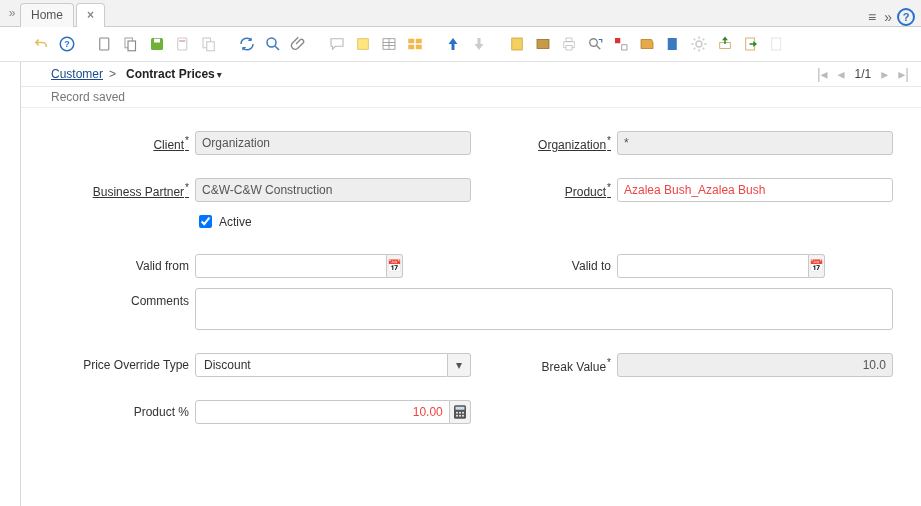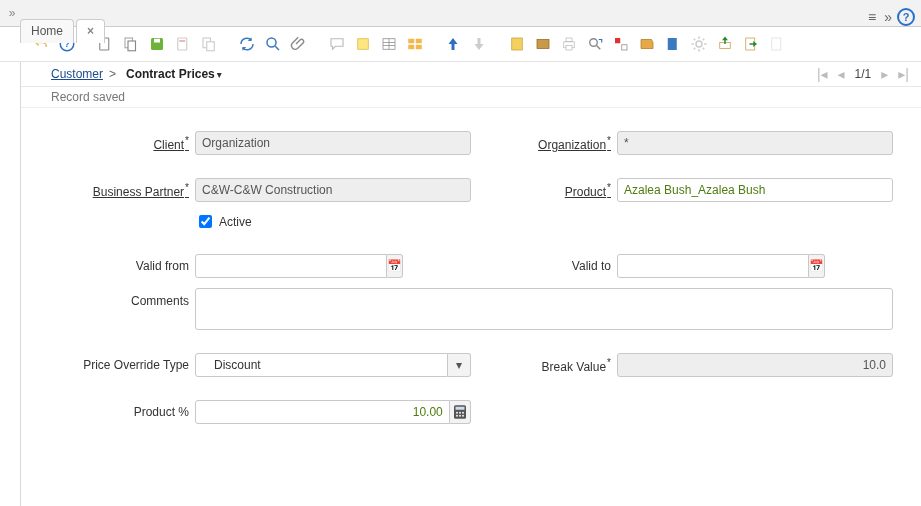--- a/index.html
+++ b/index.html
@@ -44,21 +44,21 @@
     padding: 4px 10px 5px 10px;
     margin-right: 2px;
     border-radius: 4px 4px 0 0;
     display: flex;
     align-items: center;
     gap: 6px;
     cursor: pointer;
     font-size: 12px;
     color: #333;
     position: relative;
-    top: 17px;
+    top: 1px;
   }
   .tab.inactive {
     background: #f8f8f8;
     color: #555;
   }
   .tab .close {
     color: #888;
     font-weight: bold;
     font-size: 12px;
     cursor: pointer;
@@ -181,21 +181,21 @@
   }
   input[type=text], textarea, .readonly, .select {
     border: 1px solid #c8c8c8;
     border-radius: 3px;
     padding: 4px 6px;
     font-size: 12px;
     font-family: inherit;
     width: 100%;
     box-sizing: border-box;
     background: #fff;
-    color: #4d7c0f;
+    color: #ef4444;
   }
   .readonly {
     background: #eeeeee;
     color: #555;
   }
   textarea {
     resize: none;
     height: 42px;
   }
   .short { width: 100px; flex: none; }
@@ -214,21 +214,21 @@
     width: 22px;
     cursor: pointer;
     font-size: 12px;
     color: #555;
   }
   .date-wrap input, .combo-wrap .select-input, .calc-wrap input {
     border-radius: 3px 0 0 3px;
   }
   .select-input {
     border: 1px solid #c8c8c8;
-    padding: 4px 18px;
+    padding: 4px 8px;
     font-size: 12px;
     background: #fff;
     flex: 1;
   }
   .checkbox-row {
     display: flex;
     align-items: center;
     gap: 4px;
     margin-left: 146px;
     margin-bottom: 10px;

